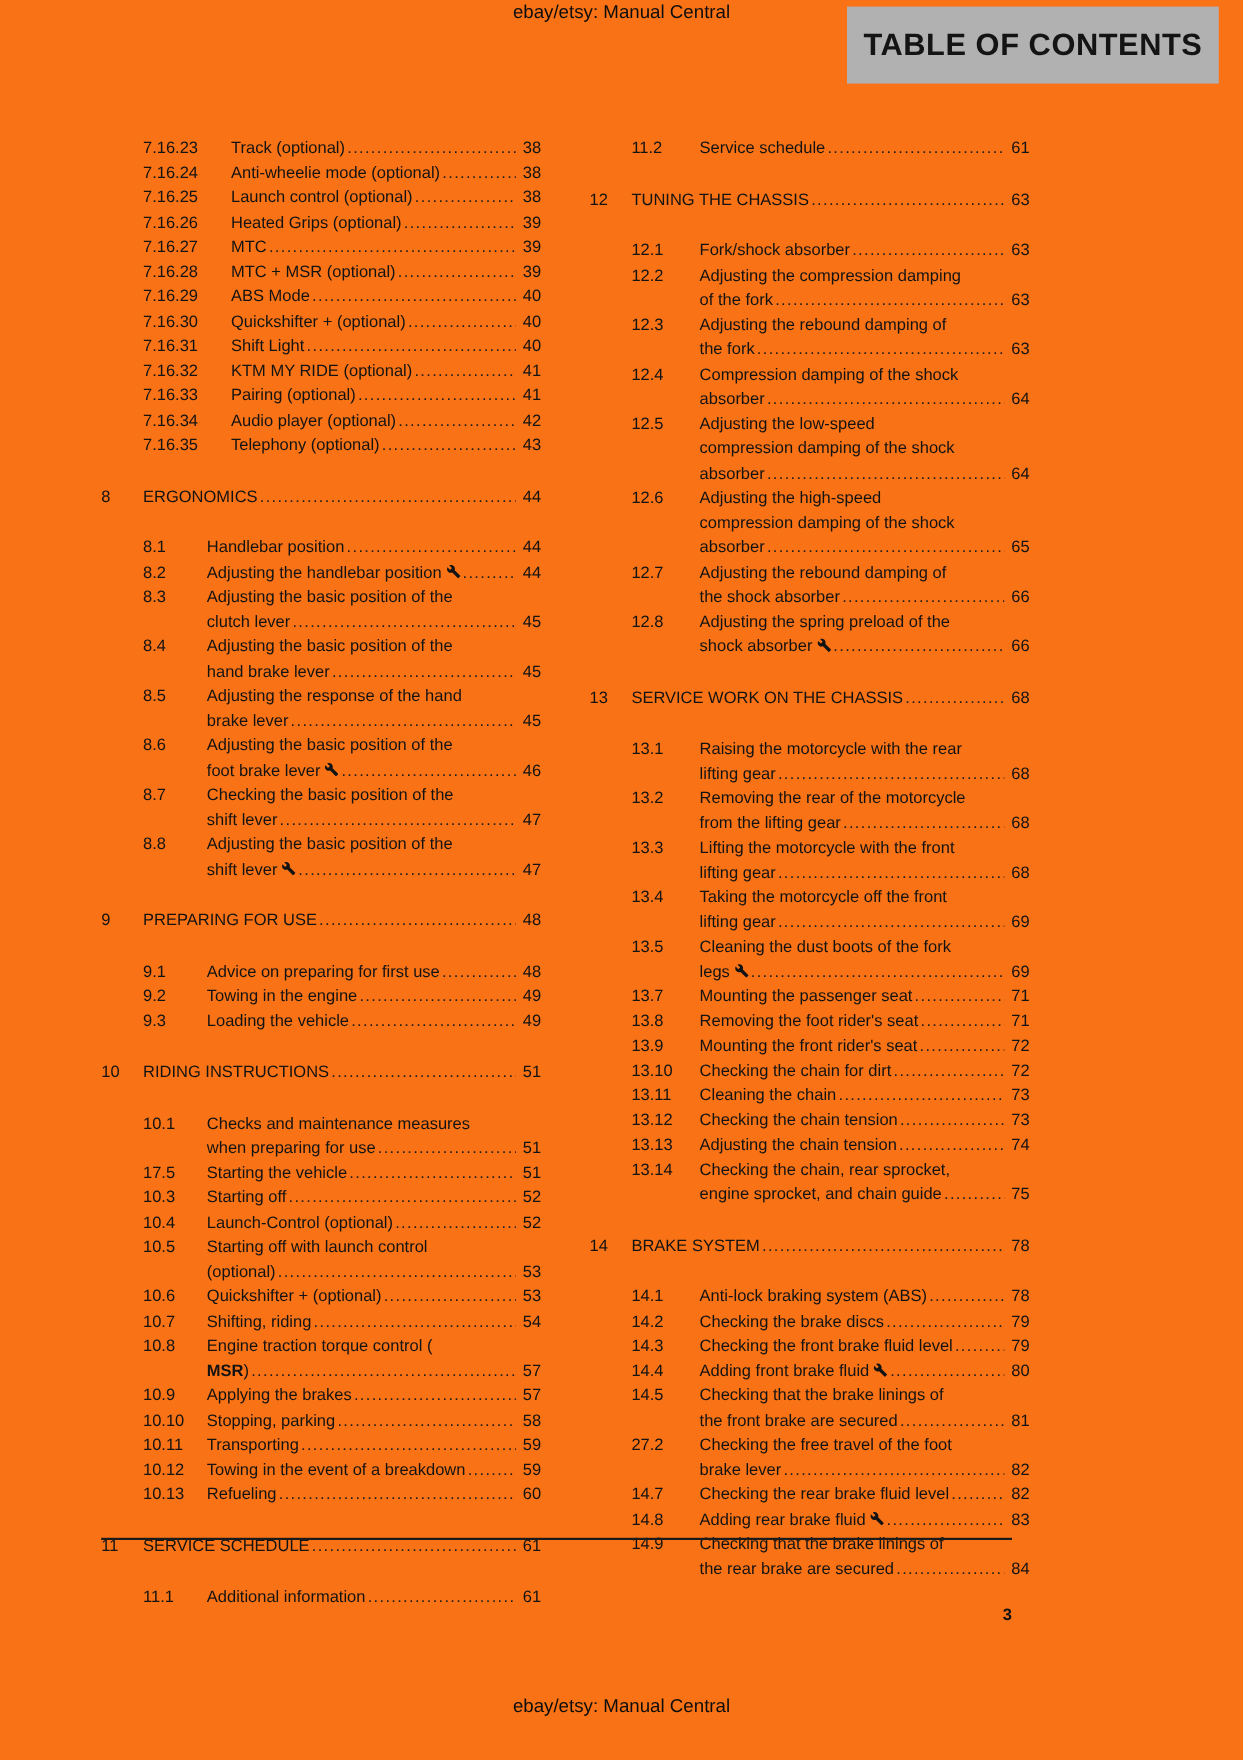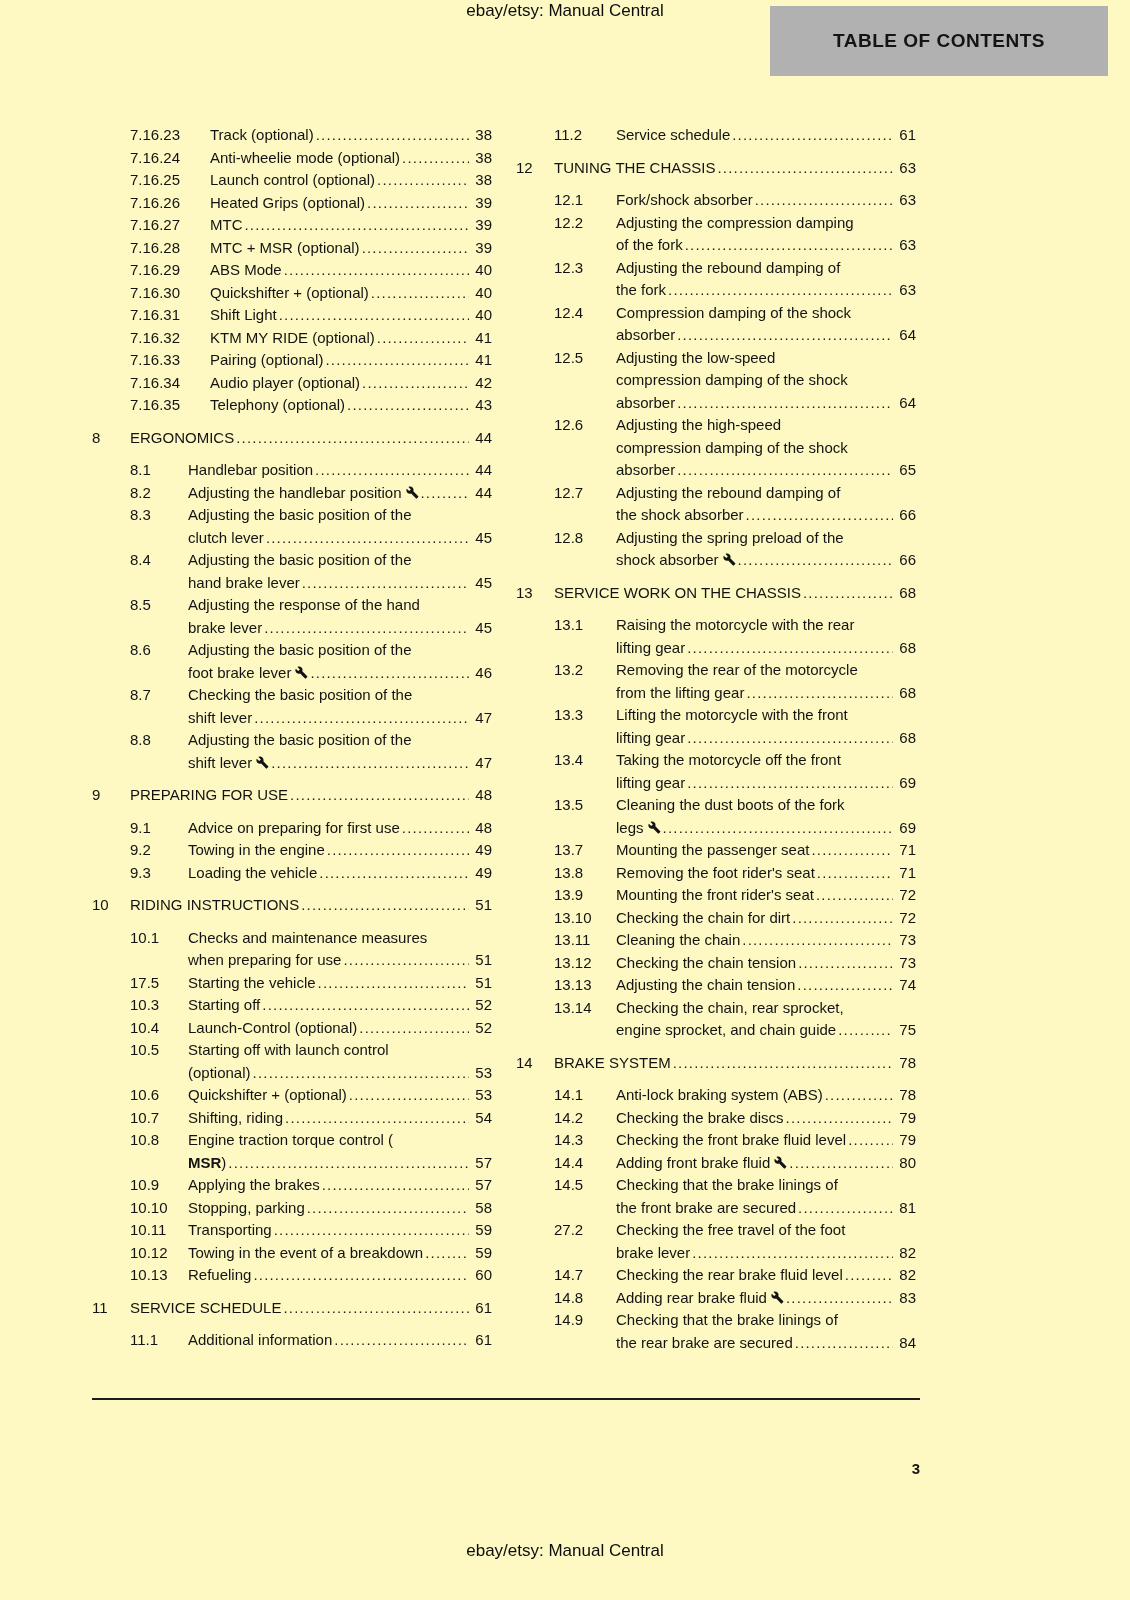--- a/index.html
+++ b/index.html
@@ -4,48 +4,48 @@
 <style>
   * { box-sizing: border-box; margin: 0; padding: 0; }
   html, body { background: #ffffff; }
   body {
     width: 1130px; height: 1600px;
     font-family: "Liberation Sans", sans-serif;
     color: #131313;
     position: relative;
     overflow: hidden;
   }
-  .page { position: absolute; inset: 0; background: #fef9c3; }
+  .page { position: absolute; inset: 0; background: #f97316; }
 
   .top-caption {
     position: absolute; top: 1px; left: 0; width: 100%;
     text-align: center; font-size: 17px; color: #0d0d0d;
   }
   .title-box {
     position: absolute; top: 6px; right: 22px;
     width: 338px; height: 70px;
     background: #b1b1b1;
     display: flex; align-items: center; justify-content: center;
   }
   .title-box .title-text {
-    font-size: 19px; font-weight: bold; color: #141414; letter-spacing: 0.5px;
+    font-size: 28px; font-weight: bold; color: #141414; letter-spacing: 0.5px;
   }
 
   .content {
     position: absolute; top: 124px; left: 92px; width: 828px;
-    display: flex; gap: 24px;
+    display: flex; gap: 44px;
     font-size: 15px; line-height: 22.5px;
   }
   .col { width: 400px; }
 
   .entry { display: flex; align-items: flex-start; }
   .entry .num { flex: none; }
   .entry .body { flex: 1; min-width: 0; }
 
-  .chapter { margin: 10px 0; align-items: center; }
+  .chapter { margin: 24px 0; align-items: center; }
   .chapter .num { width: 38px; }
 
   .sub { padding-left: 38px; }
   .sub .num { width: 58px; }
   .sub.wide .num { width: 80px; }
   .col2 .sub .num { width: 62px; }
 
   .tline { white-space: nowrap; }
   .lline { display: flex; align-items: baseline; }
   .lline .t { flex: none; white-space: nowrap; }

